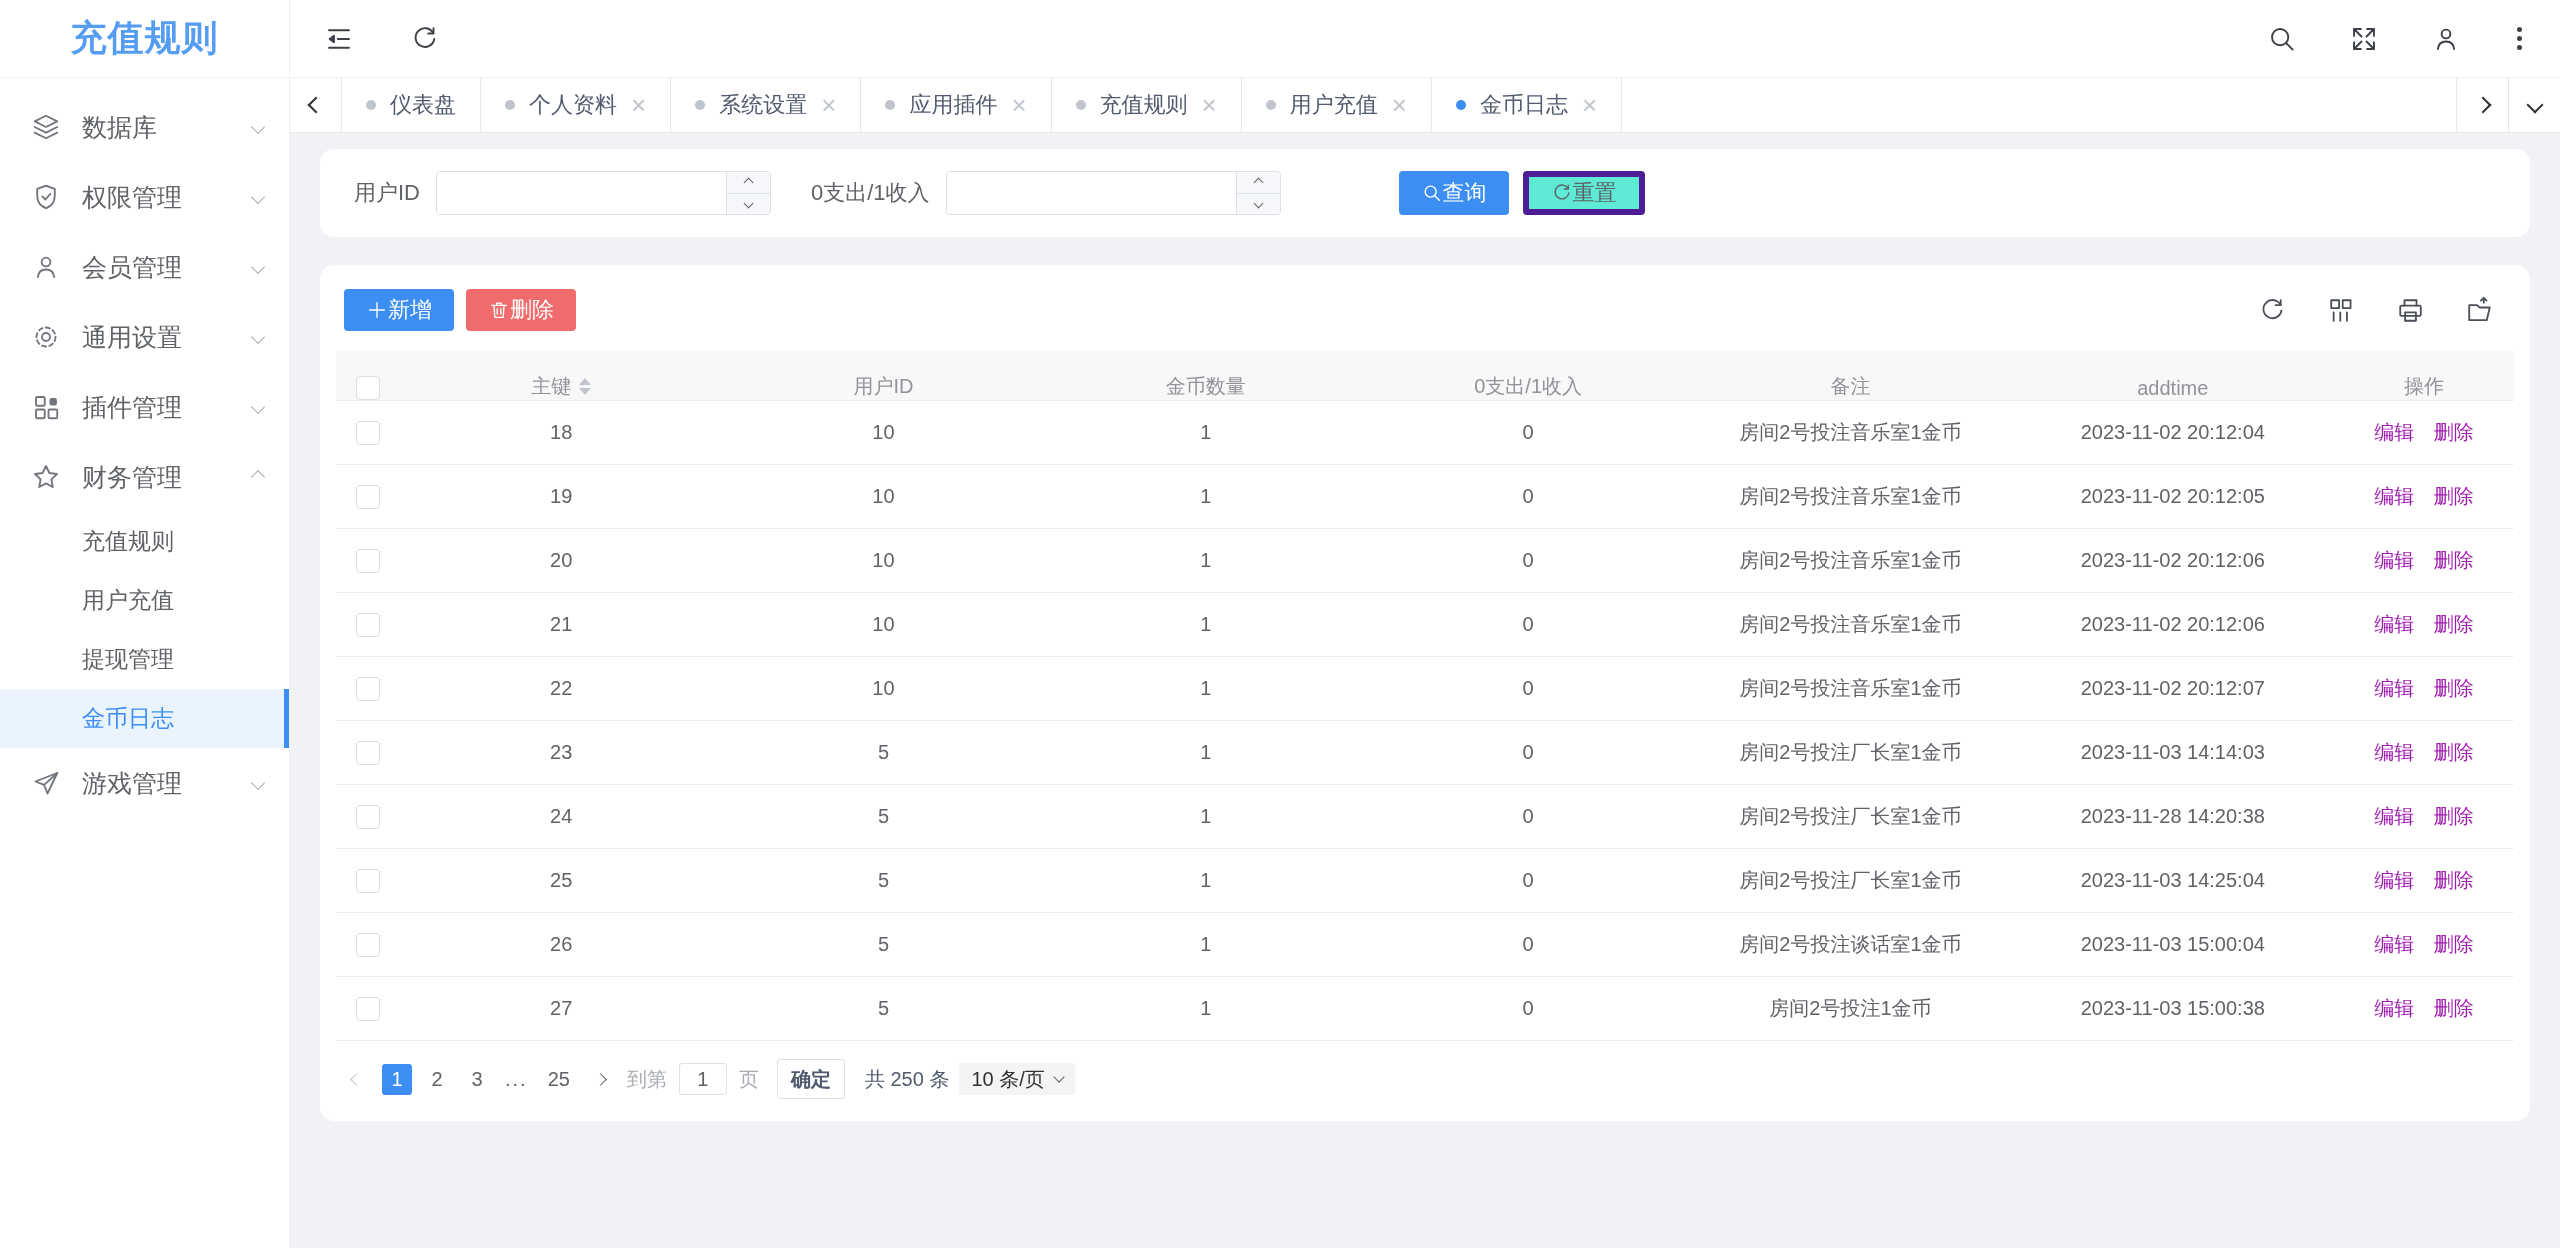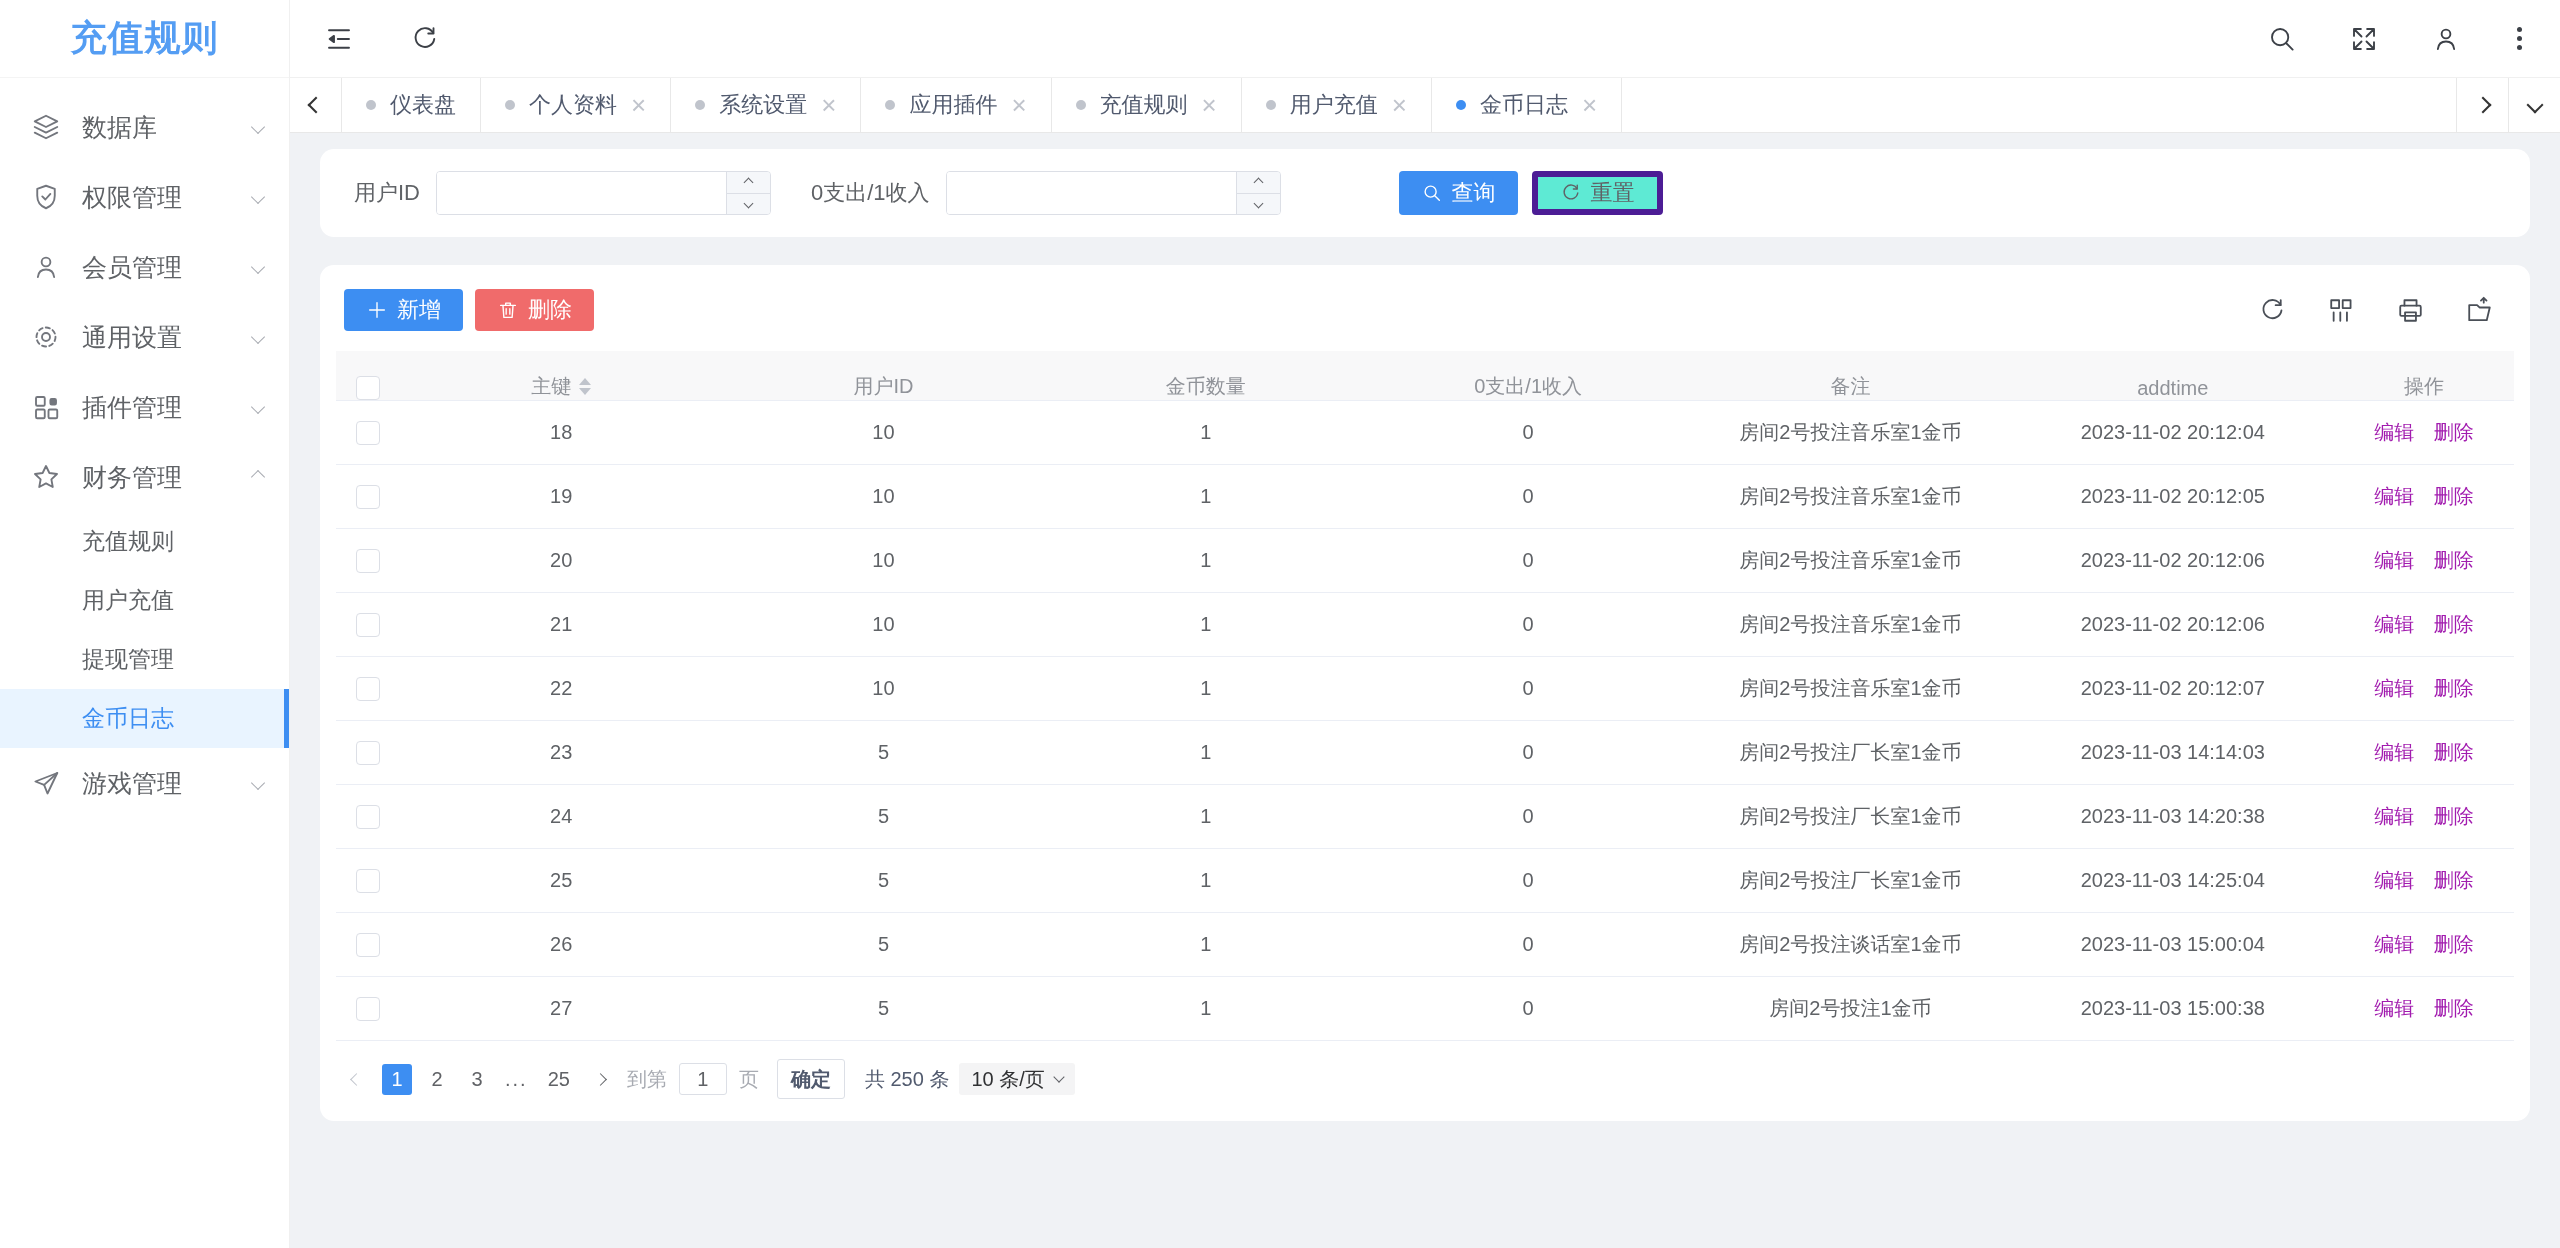--- a/index.html
+++ b/index.html
@@ -54,21 +54,21 @@
   .content{flex:1;padding:16px 30px 0;overflow:hidden}
   .card{background:#fff;border-radius:14px}
   .search-card{height:88px;display:flex;align-items:center;padding:0 34px;margin-bottom:28px}
   .f-label{font-size:22px;color:#5f6266;margin-right:16px}
   .num-input{width:335px;height:44px;border:1px solid #dcdfe6;border-radius:4px;background:#fff;display:flex;overflow:hidden}
   .ni-field{flex:1;border:0;outline:none;font-size:20px;padding:0 12px;min-width:0;font-family:inherit}
   .ni-ctrl{width:44px;border-left:1px solid #dcdfe6;background:#f5f7fa;display:flex;flex-direction:column}
   .ni-btn{flex:1;display:flex;align-items:center;justify-content:center;color:#606266;cursor:pointer}
   .ni-btn.up{border-bottom:1px solid #dcdfe6}
   .gap2{margin-left:40px}
-  .btn{height:44px;border:0;border-radius:4px;font-size:22px;display:inline-flex;align-items:center;justify-content:center;gap:9px;padding:0 22px;cursor:pointer;font-family:inherit;white-space:nowrap}
+  .btn{height:44px;border:0;border-radius:4px;font-size:22px;display:inline-flex;align-items:center;justify-content:center;gap:0;padding:0 22px;cursor:pointer;font-family:inherit;white-space:nowrap}
   .btn svg{width:22px;height:22px}
   .btn-primary{background:#3d8ef2;color:#fff}
   .btn-plain{background:#5eead4;border:6px solid #4c1d95;color:#5f6266}
   .btn-danger{background:#f06b6b;color:#fff}
   .search-btns{margin-left:118px;display:flex;gap:14px}
 
   
   .table-card{padding:20px 16px 18px;margin-bottom:20px}
   .table-toolbar{display:flex;align-items:center;margin:4px 8px 20px}
   .table-toolbar .btn{height:42px;margin-right:12px}
@@ -504,21 +504,21 @@
   </div>
           <div class="trow">
     <div class="cell c-check">
               <span class="checkbox"></span>
             </div>
     <div class="cell c-flex">24</div>
     <div class="cell c-flex">5</div>
     <div class="cell c-flex">1</div>
     <div class="cell c-flex">0</div>
     <div class="cell c-flex">房间2号投注厂长室1金币</div>
-    <div class="cell c-flex">2023-11-03 14:20:38</div>
+    <div class="cell c-flex">2023-11-28 14:20:38</div>
     <div class="cell c-op">
       <span class="op">编辑</span>
       <span class="op">删除</span>
     </div>
   </div>
           <div class="trow">
     <div class="cell c-check">
               <span class="checkbox"></span>
             </div>
     <div class="cell c-flex">25</div>

